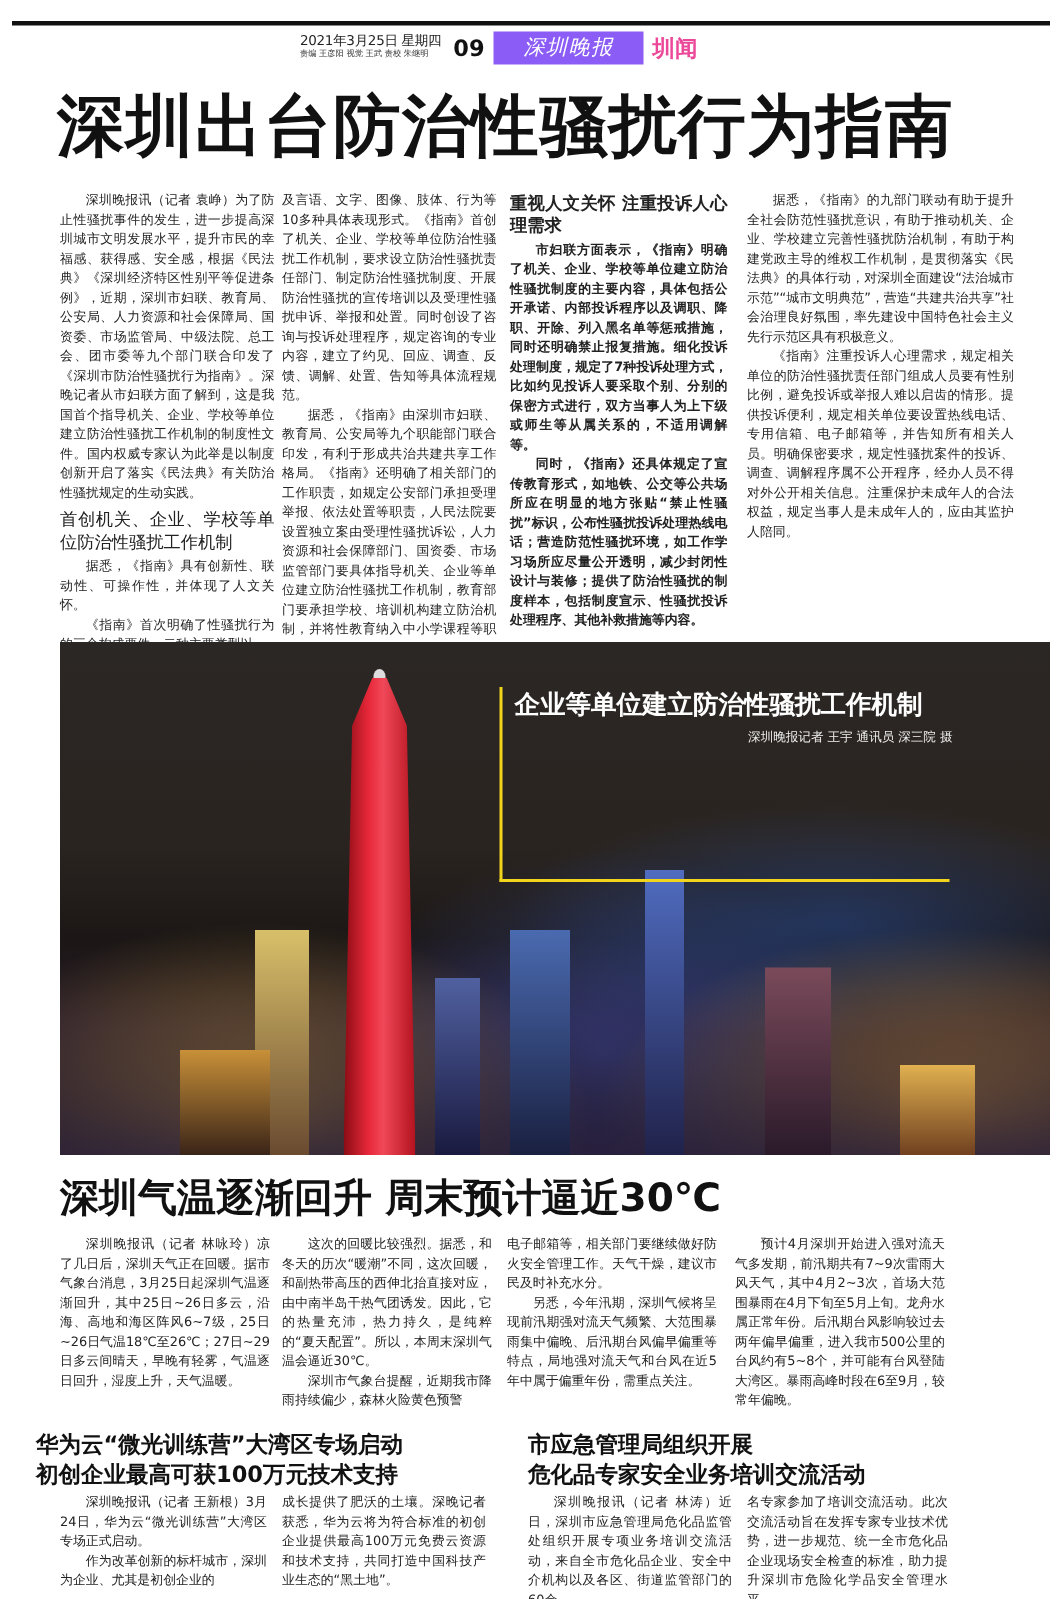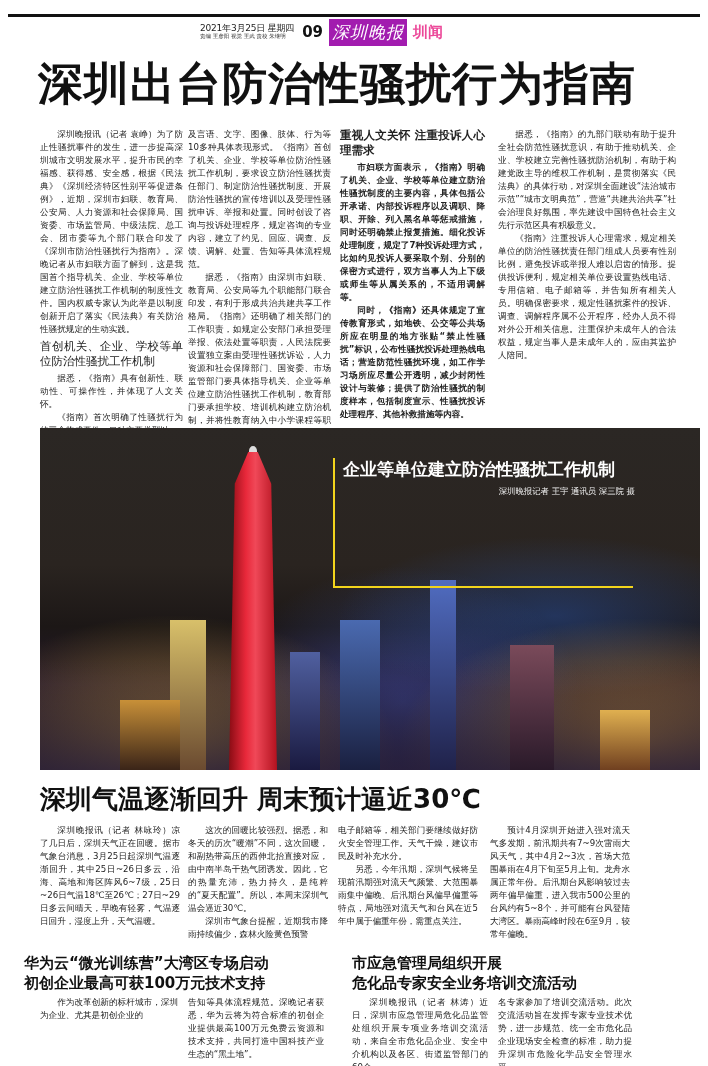--- a/index.html
+++ b/index.html
@@ -5,21 +5,21 @@
   * { box-sizing: border-box; margin: 0; padding: 0; }
   html, body { width: 708px; height: 1066px; background: #ffffff; overflow: hidden; }
   body { font-family: "DejaVu Sans", "Liberation Sans", sans-serif; color: #1a1a1a; position: relative; }
 
   .top-rule { position: absolute; left: 8px; right: 8px; top: 14px; height: 3px; background: #111; }
   .masthead { position: absolute; top: 20px; left: 200px; height: 24px; display: flex; align-items: center; gap: 6px; }
   .mh-meta { display: flex; flex-direction: column; line-height: 1; }
   .mh-date { font-size: 9px; color: #222; letter-spacing: -0.2px; }
   .mh-editors { font-size: 5.5px; color: #333; margin-top: 1px; white-space: nowrap; }
   .mh-page { font-size: 15px; font-weight: bold; color: #111; margin-left: 2px; }
-  .mh-logo { background: #a21caf; color: #fff; font-size: 17px; padding: 2px 3px; font-family: "DejaVu Serif", serif; font-style: italic; letter-spacing: 1px; }
+  .mh-logo { background: #8b5cf6; color: #fff; font-size: 14px; padding: 2px 20px; font-family: "DejaVu Serif", serif; font-style: italic; letter-spacing: 1px; }
   .mh-section { font-size: 15px; font-weight: bold; color: #ec4899; }
 
   .main-headline { position: absolute; top: 56px; left: 38px; width: 640px; font-size: 45px; font-weight: bold; color: #111; letter-spacing: 1px; white-space: nowrap; line-height: 56px; }
 
   .col { position: absolute; font-size: 8.6px; line-height: 13px; color: #222; text-align: justify; }
   .col p { text-indent: 2em; }
   .subhead { font-size: 11.5px; line-height: 15px; color: #222; margin: 3px 0 3px 0; text-indent: 0 !important; }
   .subhead.top { margin-top: 0; }
 
   .photo { position: absolute; left: 40px; top: 428px; width: 660px; height: 342px; overflow: hidden;
@@ -123,24 +123,25 @@
 </div>
 <div class="col" style="left:490px; top:824px; width:140px;">
   <p>预计4月深圳开始进入强对流天气多发期，前汛期共有7~9次雷雨大风天气，其中4月2~3次，首场大范围暴雨在4月下旬至5月上旬。龙舟水属正常年份。后汛期台风影响较过去两年偏早偏重，进入我市500公里的台风约有5~8个，并可能有台风登陆大湾区。暴雨高峰时段在6至9月，较常年偏晚。</p>
 </div>
 
 <div class="sec-headline" style="left:24px; top:953px;">
   <div>华为云“微光训练营”大湾区专场启动</div>
   <div>初创企业最高可获100万元技术支持</div>
 </div>
 <div class="col" style="left:40px; top:996px; width:138px;">
+  <p>深圳晚报讯（记者 王新根）3月24日，华为云“微光训练营”大湾区专场正式启动。</p>
   <p>作为改革创新的标杆城市，深圳为企业、尤其是初创企业的</p>
 </div>
 <div class="col" style="left:188px; top:996px; width:136px;">
-  <p style="text-indent:0">告知等具体流程规范。深晚记者获悉，华为云将为符合标准的初创企业提供最高100万元免费云资源和技术支持，共同打造中国科技产业生态的“黑土地”。</p>
+  <p style="text-indent:0">成长提供了肥沃的土壤。深晚记者获悉，华为云将为符合标准的初创企业提供最高100万元免费云资源和技术支持，共同打造中国科技产业生态的“黑土地”。</p>
 </div>
 
 <div class="sec-headline" style="left:352px; top:953px;">
   <div>市应急管理局组织开展</div>
   <div>危化品专家安全业务培训交流活动</div>
 </div>
 <div class="col" style="left:352px; top:996px; width:136px;">
   <p>深圳晚报讯（记者 林涛）近日，深圳市应急管理局危化品监管处组织开展专项业务培训交流活动，来自全市危化品企业、安全中介机构以及各区、街道监管部门的60余</p>
 </div>
 <div class="col" style="left:498px; top:996px; width:134px;">

